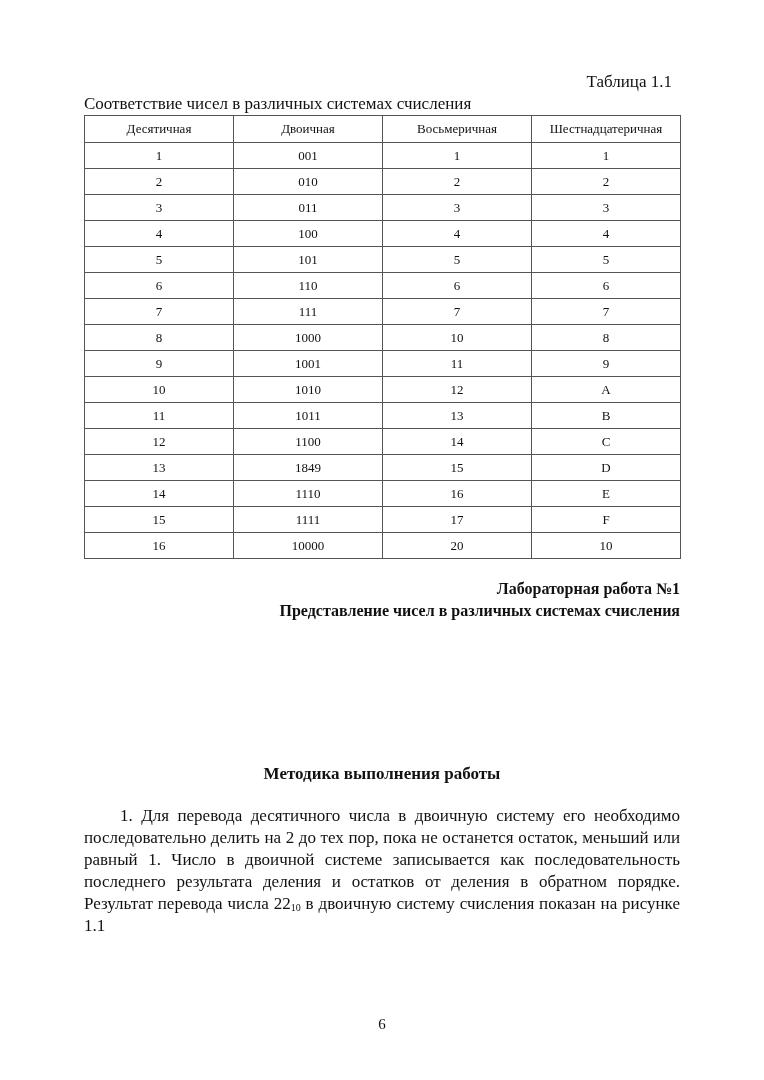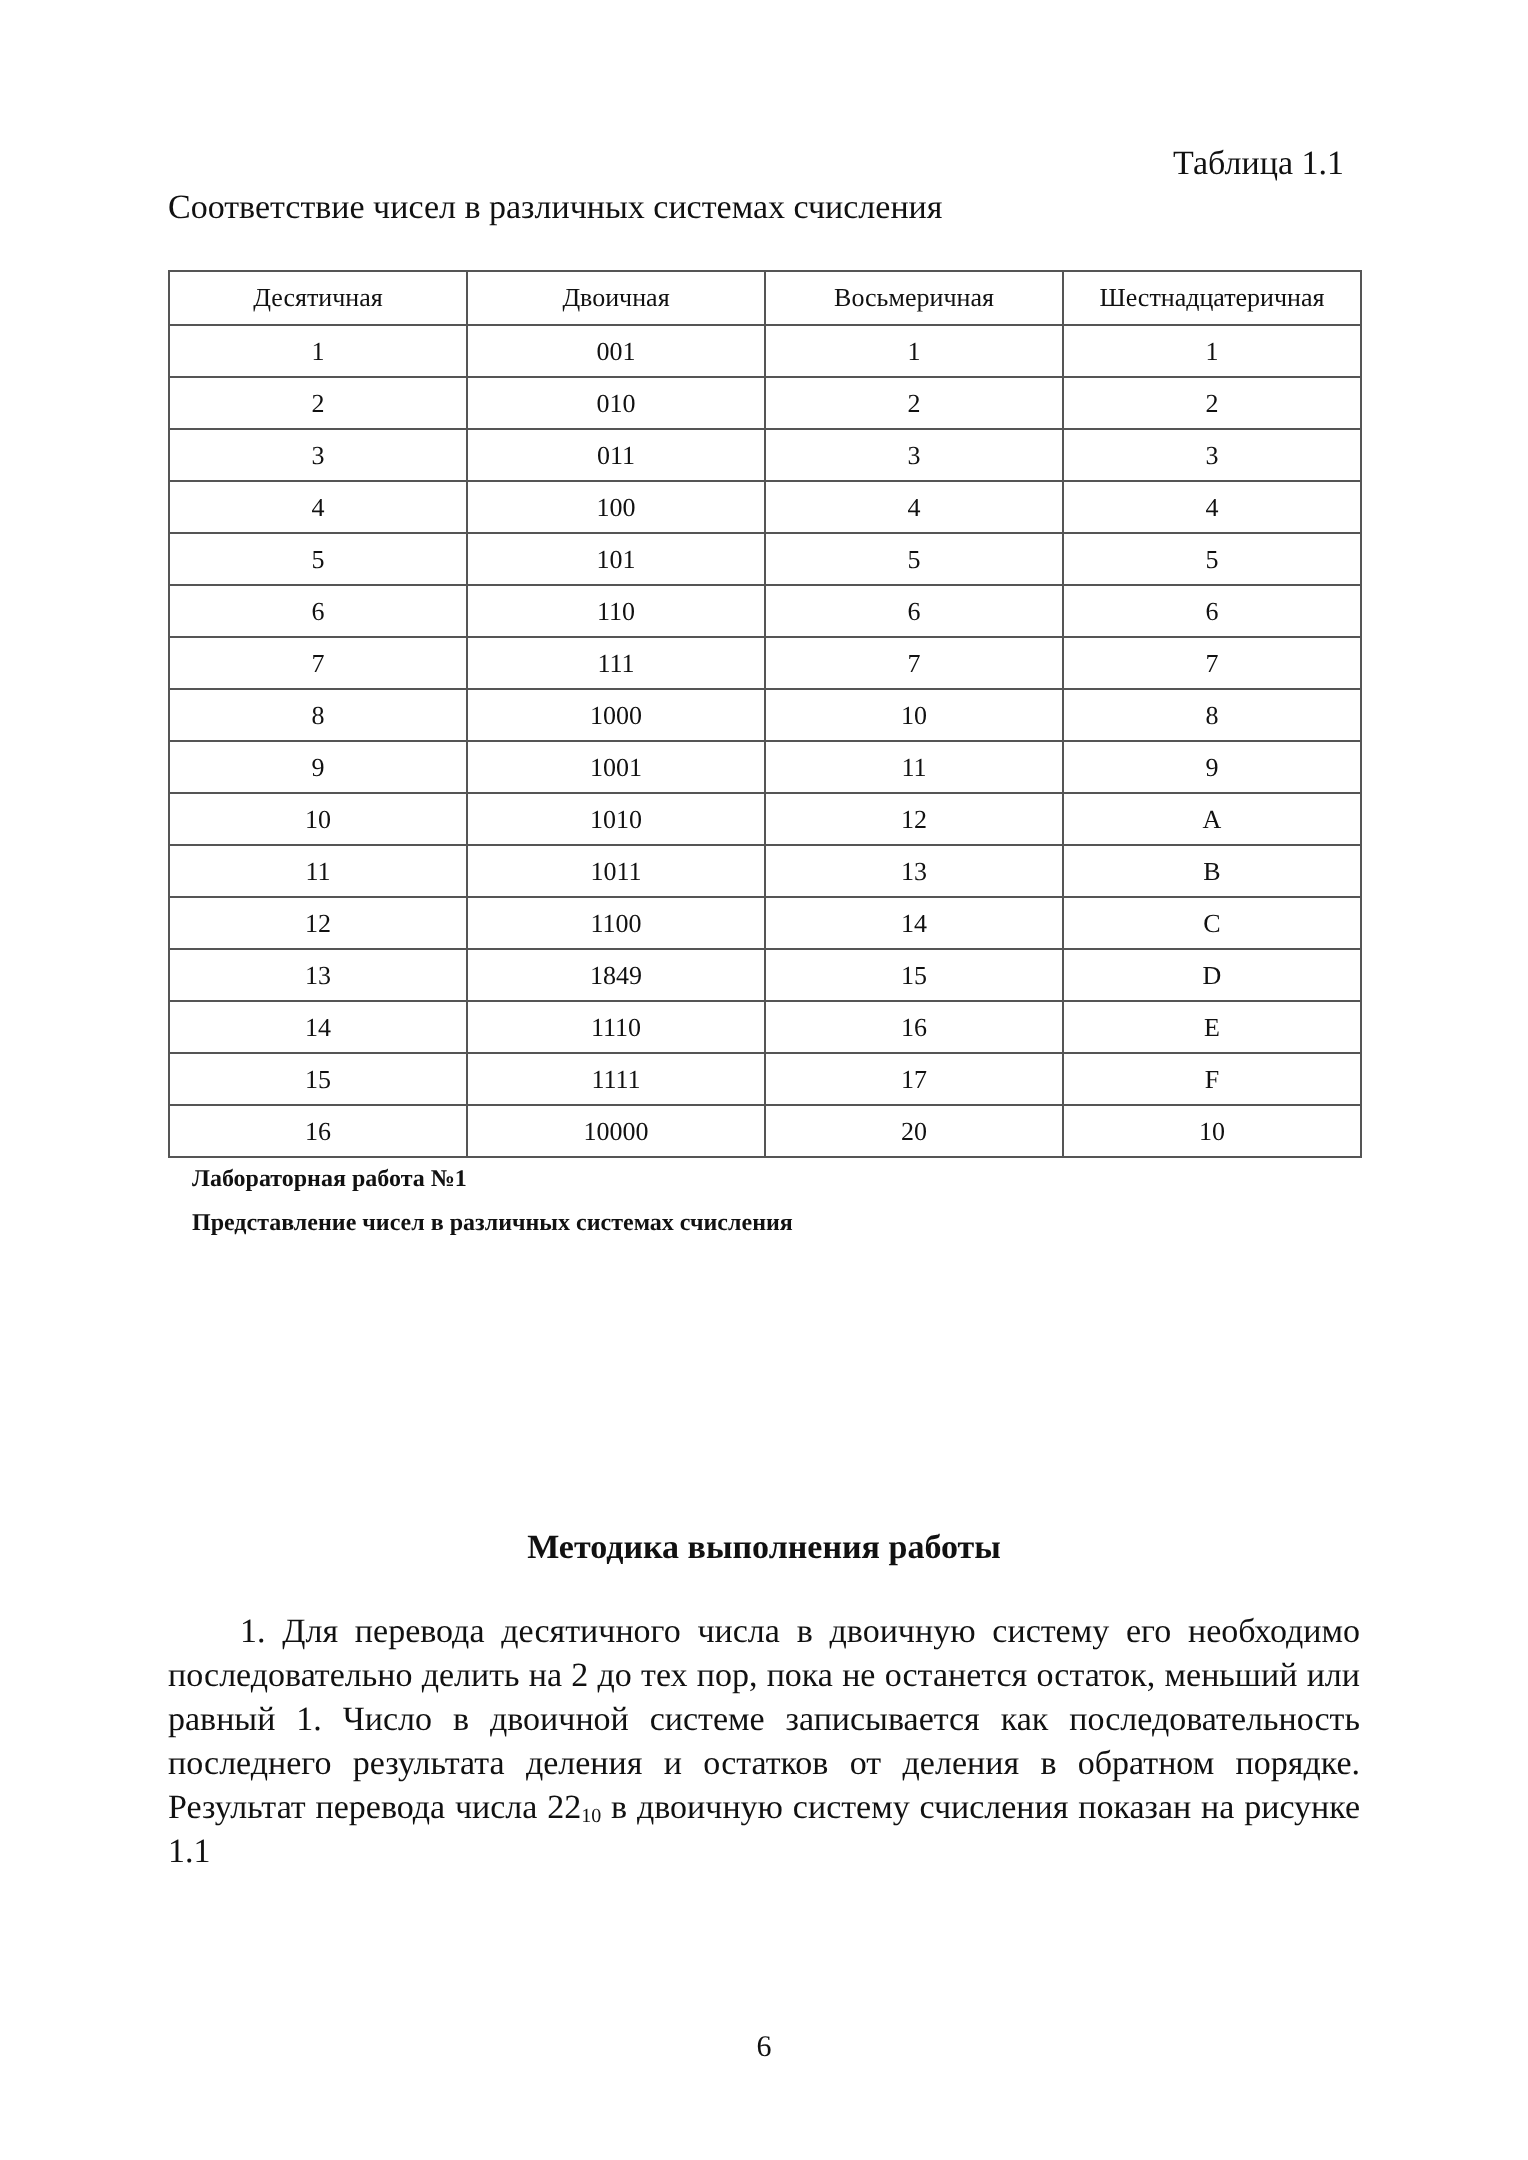--- a/index.html
+++ b/index.html
@@ -5,28 +5,28 @@
   html, body { margin: 0; padding: 0; background: #ffffff; }
   body {
     width: 764px; height: 1080px; position: relative; overflow: hidden;
     font-family: "Liberation Serif", serif; color: #111;
   }
   .abs { position: absolute; }
   .table-label { right: 92px; top: 72px; font-size: 17px; }
   .table-caption { left: 84px; width: 596px; top: 94px; font-size: 17px; }
   table.num-table {
     position: absolute; left: 84px; top: 115px; width: 597px;
-    border-collapse: collapse; font-size: 13px; table-layout: fixed; margin-top: 20px;
+    border-collapse: collapse; font-size: 13px; table-layout: fixed;
   }
   table.num-table th, table.num-table td {
     border: 1px solid #555; text-align: center; height: 25px; padding: 0;
     font-weight: normal;
   }
   table.num-table th { height: 26px; }
-  .lab-title { left: 96px; width: 596px; top: 578px; font-size: 12px; font-weight: bold; text-align: left; line-height: 22px; }
+  .lab-title { left: 84px; width: 596px; top: 578px; font-size: 16px; font-weight: bold; text-align: right; line-height: 22px; }
   .task { left: 84px; width: 596px; top: 643px; font-size: 17px; line-height: 22px; }
   .task .first { text-indent: 36px; text-align: justify; }
   .task .bold { font-weight: bold; }
   .formula { padding-left: 36px; line-height: 22px; }
   sub { font-size: 10px; vertical-align: -2px; line-height: 0; }
   .method-title { left: 84px; width: 596px; top: 764px; font-size: 17px; font-weight: bold; text-align: center; }
   .method-body { left: 84px; width: 596px; top: 805px; font-size: 17px; line-height: 22px; text-align: justify; text-indent: 36px; }
   .page-num { left: 0; width: 764px; top: 1016px; font-size: 15px; text-align: center; }
 </style>
 </head>

